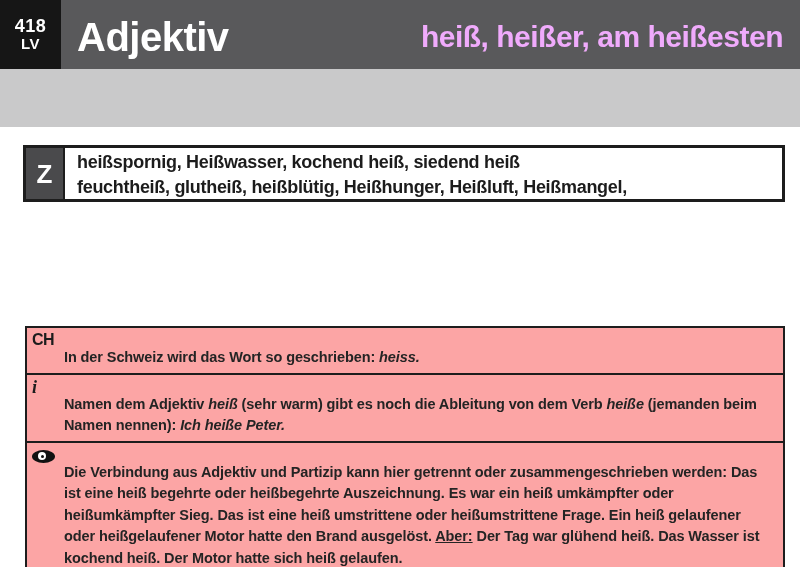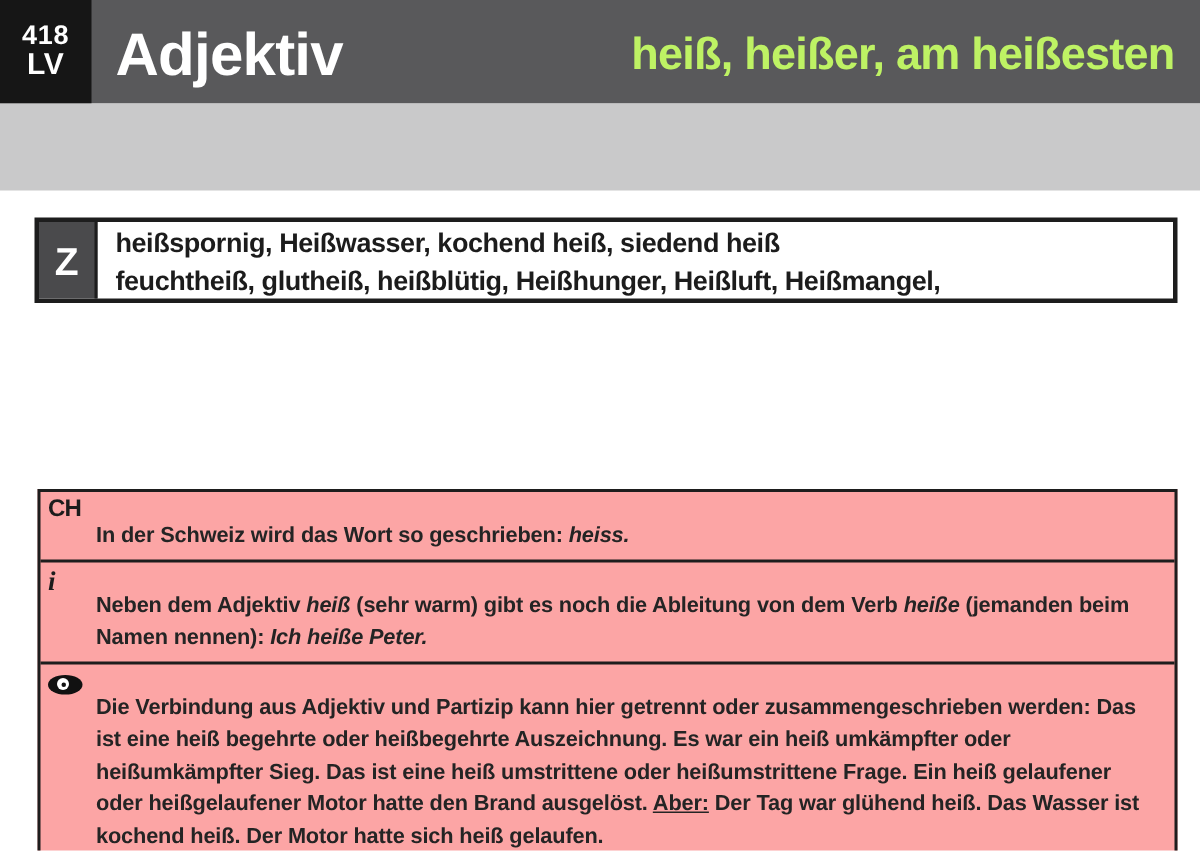--- a/index.html
+++ b/index.html
@@ -16,27 +16,27 @@
     font-family:"Liberation Sans", sans-serif;overflow:hidden;
   }
   
   .topbar{position:absolute;left:0;top:0;width:800px;height:69px;background:var(--header-bg);}
   .pagebox{
     position:absolute;left:0;top:0;width:61px;height:69px;background:var(--pagebox-bg);
     color:#fff;font-weight:bold;display:flex;flex-direction:column;
     align-items:center;justify-content:center;line-height:1.08;
   }
   .pagebox .num{font-size:18px;letter-spacing:0.5px;}
-  .pagebox .code{font-size:20px;letter-spacing:0.5px;text-align:center;}
+  .pagebox .code{font-size:15px;letter-spacing:0.5px;text-align:center;}
   .section-title{
     position:absolute;left:77px;top:22px;color:#fff;
     font-size:40px;line-height:30px;font-weight:bold;letter-spacing:-0.5px;
   }
   .headword{
-    position:absolute;right:17px;top:22px;color:#bef264;
+    position:absolute;right:17px;top:22px;color:#f0abfc;
     font-size:30px;line-height:30px;font-weight:bold;letter-spacing:-0.5px;white-space:nowrap;
   }
   
   .graybar{position:absolute;left:0;top:69px;width:800px;height:58px;background:var(--graybar-bg);}
   
   .zbox{
     position:absolute;left:23px;top:145px;width:762px;height:57px;box-sizing:border-box;
     border:3px solid var(--border);display:flex;background:#fff;
   }
   .zlabel{
@@ -103,21 +103,21 @@
       <div class="cell-icon">
         <span class="ch-label">CH</span>
       </div>
       <div class="cell-text"><span>In der Schweiz wird das Wort so geschrieben: </span><i>heiss.</i></div>
     </div>
 
     <div class="nrow">
       <div class="cell-icon">
         <span class="info-glyph">i</span>
       </div>
-      <div class="cell-text"><span>Neben dem Adjektiv </span><i>heiß</i><span> (sehr warm) gibt es noch die Ableitung von dem Verb </span><i>heiße</i><span> (jemanden beim Namen nennen): </span><i>Ich heiße Peter.</i></div>
+      <div class="cell-text"><span>Namen dem Adjektiv </span><i>heiß</i><span> (sehr warm) gibt es noch die Ableitung von dem Verb </span><i>heiße</i><span> (jemanden beim Namen nennen): </span><i>Ich heiße Peter.</i></div>
     </div>
 
     <div class="nrow">
       <div class="cell-icon">
         <span class="eye"></span>
       </div>
       <div class="cell-text"><span>Die Verbindung aus Adjektiv und Partizip kann hier getrennt oder zusammengeschrieben werden: Das ist eine heiß begehrte oder heißbegehrte Auszeichnung. Es war ein heiß umkämpfter oder heißumkämpfter Sieg. Das ist eine heiß umstrittene oder heißumstrittene Frage. Ein heiß gelaufener oder heißgelaufener Motor hatte den Brand ausgelöst. </span><u>Aber:</u><span> Der Tag war glühend heiß. Das Wasser ist kochend heiß. Der Motor hatte sich heiß gelaufen.</span></div>
     </div>
 
   </section>

